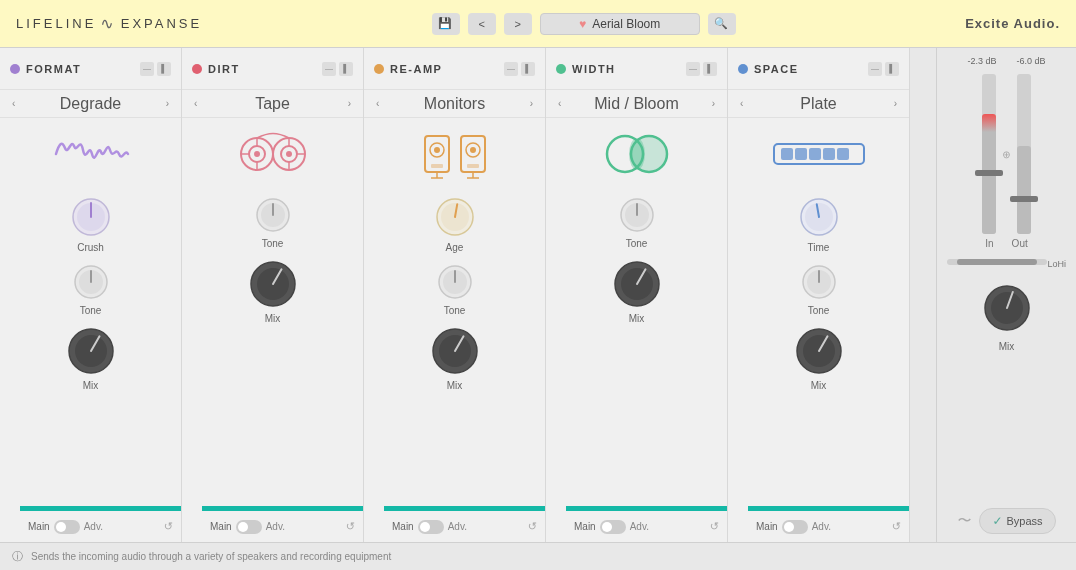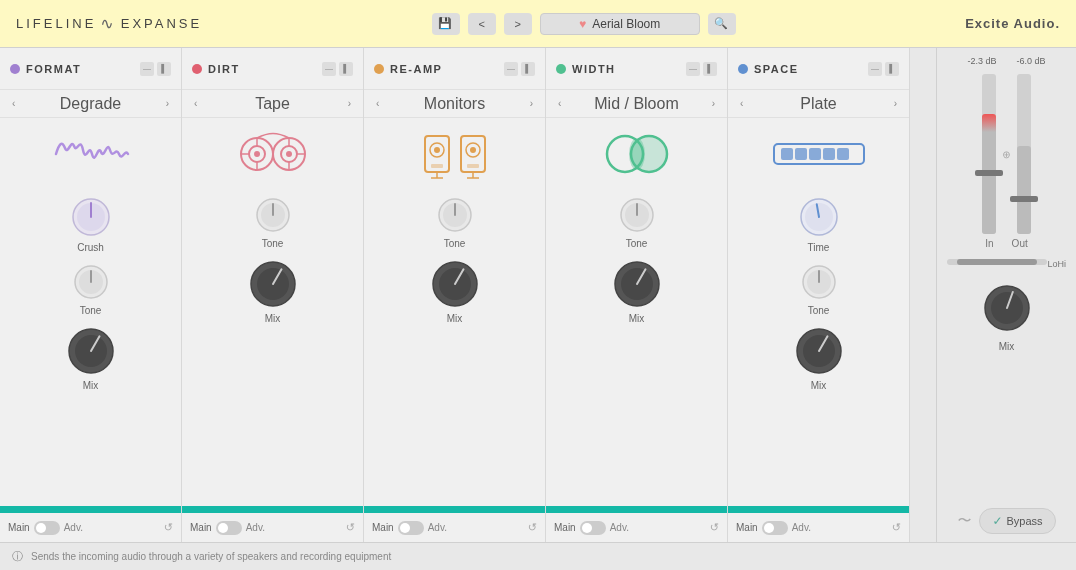--- a/index.html
+++ b/index.html
@@ -195,22 +195,23 @@
 
     
     svg.knob-svg { overflow: visible; }
 
     
     .module-footer {
       display: flex;
       align-items: center;
       padding: 6px 8px;
       gap: 4px;
-      border-top: 7px solid #14b8a6;
+      border-top: 5px solid #14b8a6;
       height: 36px;
+      margin-left: 20px;
     }
     .footer-label {
       font-size: 10px;
       color: #666;
     }
     .toggle-switch {
       width: 26px;
       height: 14px;
       background: #ccc;
       border-radius: 7px;
@@ -509,20 +510,28 @@
           <rect x="46" y="8" width="24" height="36" rx="3" fill="none" stroke="#e0a050" stroke-width="2"></rect>
           <circle cx="58" cy="22" r="7" fill="none" stroke="#e0a050" stroke-width="1.5"></circle>
           <circle cx="58" cy="22" r="3" fill="#e0a050"></circle>
           <rect x="52" y="36" width="12" height="4" rx="1" fill="#e0a050" fill-opacity="0.4"></rect>
           <line x1="58" y1="44" x2="58" y2="50" stroke="#e0a050" stroke-width="1.5"></line>
           <line x1="52" y1="50" x2="64" y2="50" stroke="#e0a050" stroke-width="1.5"></line>
         </svg>
       </div>
       <div class="module-controls">
         <div class="knob-group">
+          <svg class="knob-svg" width="46" height="46" viewBox="0 0 46 46">
+            <circle cx="23" cy="23" r="18" fill="#f0ece0" stroke="#d8c898" stroke-width="1.5"></circle>
+            <circle cx="23" cy="23" r="14" fill="#ece4d0" stroke="none"></circle>
+            <line x1="23" y1="23" x2="23" y2="10" stroke="#e0a050" stroke-width="2" stroke-linecap="round" transform="rotate(10, 23, 23)"></line>
+          </svg>
+          <span class="knob-label">Age</span>
+        </div>
+        <div class="knob-group">
           <svg class="knob-svg" width="42" height="42" viewBox="0 0 42 42">
             <circle cx="21" cy="21" r="16" fill="#e8e8e8" stroke="#c8c8c8" stroke-width="1.5"></circle>
             <circle cx="21" cy="21" r="12" fill="#ddd" stroke="none"></circle>
             <line x1="21" y1="21" x2="21" y2="10" stroke="#999" stroke-width="2" stroke-linecap="round"></line>
           </svg>
           <span class="knob-label">Tone</span>
         </div>
         <div class="knob-group">
           <svg class="knob-svg" width="54" height="54" viewBox="0 0 54 54">
             <circle cx="27" cy="27" r="22" fill="#555" stroke="#444" stroke-width="1.5"></circle>

